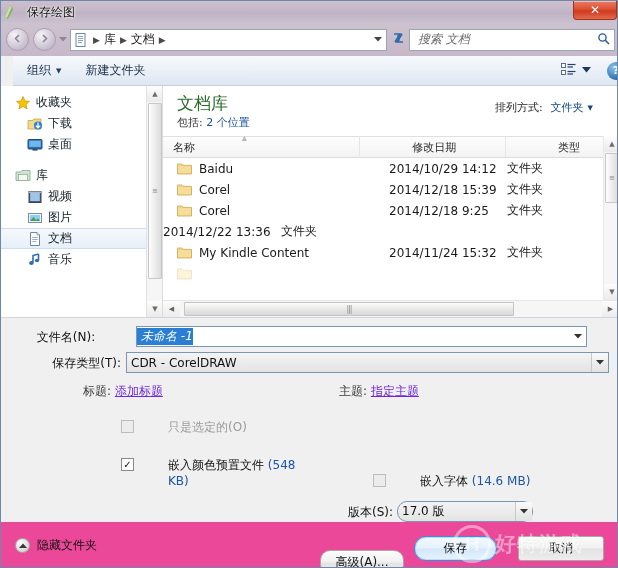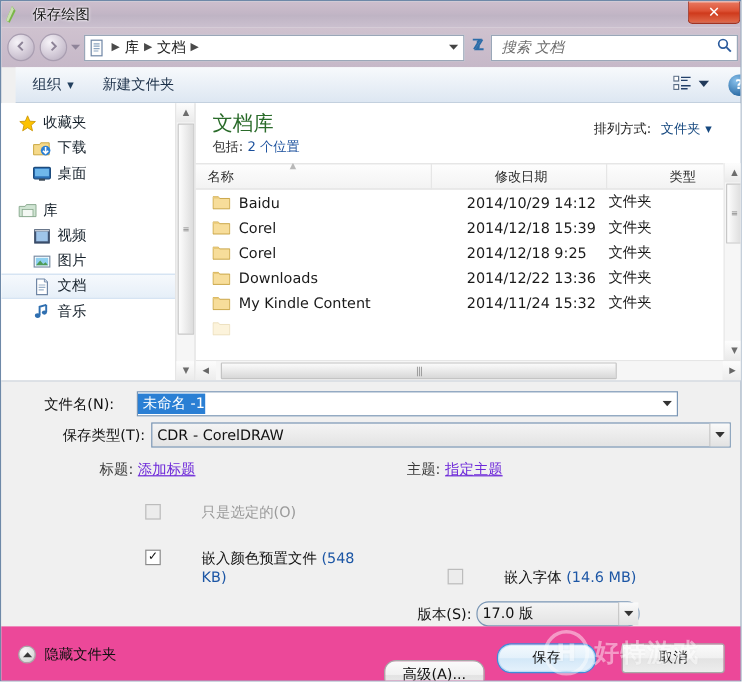--- a/index.html
+++ b/index.html
@@ -611,29 +611,20 @@
                   <path d="M0.5 2 L5 2 L6 3.4 L14.5 3.4 L14.5 12 L0.5 12 Z" fill="#f7dd9a" stroke="#c9a445" stroke-width=".8"></path>
                   <path d="M0.5 2 L5 2 L6 3.4 L0.5 3.4 Z" fill="#e8c877"></path>
                 </svg>
             </span>
             <span>Corel</span>
           </div>
           <div class="fdate">2014/12/18 9:25</div>
           <div class="ftype">文件夹</div>
         </div>
         <div class="frow">
-          <div class="fname">
-            <span class="folder-ico">
-              <svg width="15" height="13" viewBox="0 0 15 13">
-                  <path d="M0.5 2 L5 2 L6 3.4 L14.5 3.4 L14.5 12 L0.5 12 Z" fill="#f7dd9a" stroke="#c9a445" stroke-width=".8"></path>
-                  <path d="M0.5 2 L5 2 L6 3.4 L0.5 3.4 Z" fill="#e8c877"></path>
-                </svg>
-            </span>
-            <span>Downloads</span>
-          </div>
           <div class="fdate">2014/12/22 13:36</div>
           <div class="ftype">文件夹</div>
         </div>
         <div class="frow">
           <div class="fname">
             <span class="folder-ico">
               <svg width="15" height="13" viewBox="0 0 15 13">
                   <path d="M0.5 2 L5 2 L6 3.4 L14.5 3.4 L14.5 12 L0.5 12 Z" fill="#f7dd9a" stroke="#c9a445" stroke-width=".8"></path>
                   <path d="M0.5 2 L5 2 L6 3.4 L0.5 3.4 Z" fill="#e8c877"></path>
                 </svg>
@@ -666,21 +657,21 @@
           <div id="hs-thumb">|||</div>
         </div>
         <div class="hs-arrow">▶</div>
       </div>
     </div>
   </div>
 
   <div id="formarea">
 
     <div class="frm-label" style="left:10px; top:11px; width:110px;text-align:center;">文件名(N):</div>
-    <div class="combo" style="left:113px; top:8px; width:451px;">
+    <div class="combo" style="left:135px; top:8px; width:451px;font-style:italic;">
       <span class="val sel">未命名 -1</span>
       <span class="arrow">
         <svg width="8" height="5" viewBox="0 0 8 5">
             <path d="M0 0 L4 4.5 L8 0 Z" fill="#333"></path>
           </svg>
       </span>
     </div>
 
     <div class="frm-label" style="left:10px; top:37px; width:110px;">保存类型(T):</div>
     <div class="combo grey" style="left:125px; top:34px; width:483px;">

